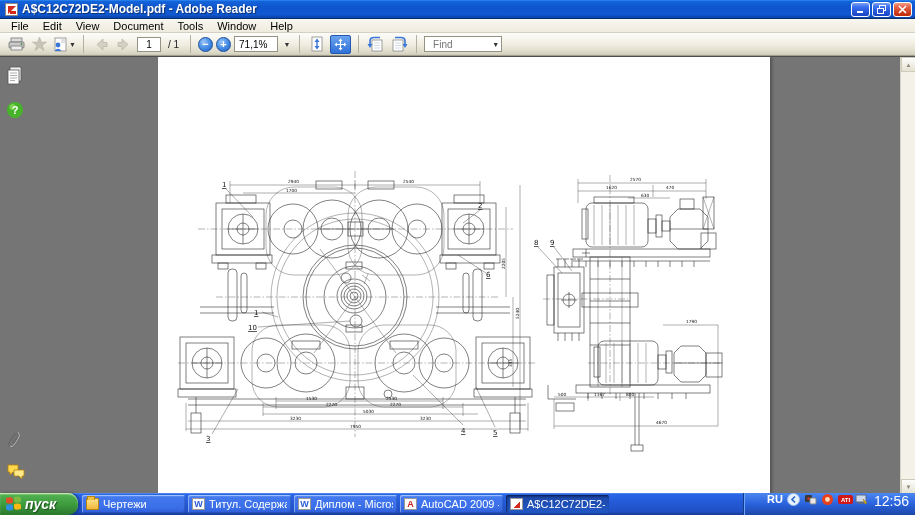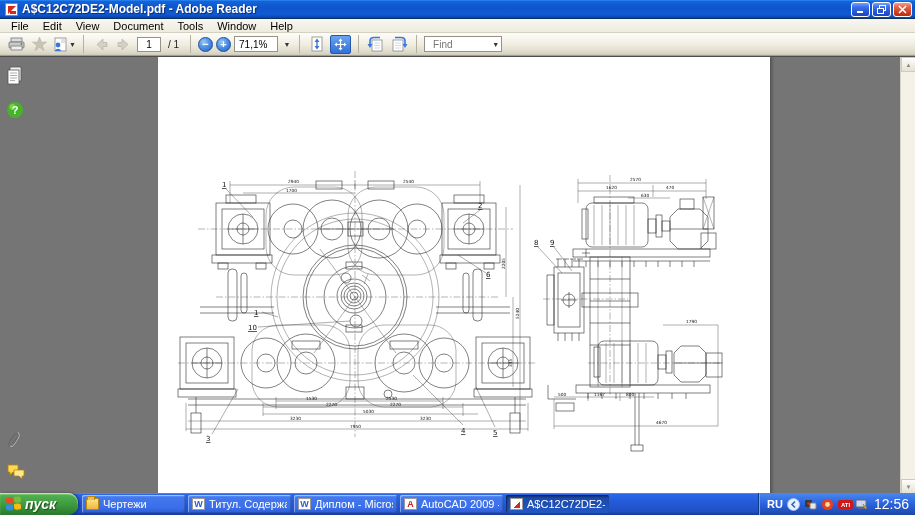--- a/index.html
+++ b/index.html
@@ -78,21 +78,21 @@
     box-shadow:inset 1px 1px 2px rgba(0,0,0,.5); }
   .taskbtn .lbl { white-space:nowrap; overflow:hidden; }
   .tico { width:13px; height:12px; flex:none; position:relative; }
   .tico.folder { background:linear-gradient(180deg,#ffe28a,#f0b73c); border:1px solid #b8860b; border-radius:1px; }
   .tico.folder::before { content:""; position:absolute; top:-3px; left:0; width:6px; height:3px; background:#f0c040; border:1px solid #b8860b; border-bottom:none; }
   .tico.doc { background:#fff; border:1px solid #9a9a9a; color:#2a5bd7; font-weight:bold; font-size:9px; line-height:10px; text-align:center; }
   .tico.acad { background:#fff; border:1px solid #9a9a9a; color:#c8201a; font-weight:bold; font-size:9px; line-height:10px; text-align:center; }
   .tico.pdf { background:#fff; border:1px solid #9a9a9a; }
   .tico.pdf::after { content:""; position:absolute; left:2px; top:2px; width:7px; height:7px;
     background:conic-gradient(from 45deg,#d42a19 0 50%,#fff 0); }
-  .tray { display:flex; align-items:center; gap:4px; padding:0 6px 0 8px;
+  .tray { display:flex; gap:4px; padding:0 6px 0 23px;
     border-left:1px solid #123a8a; box-shadow:inset 1px 0 0 #6ea3f7;
     background:linear-gradient(180deg,#4b87f0 0%,#2a63dd 50%,#1c47a8 100%); }
   .tray-lang { color:#fff; font-size:11px; font-weight:bold; }
   .tray-ico { width:13px; height:13px; border-radius:2px; position:relative; }
   .tray-clock { color:#fff; font-size:14px; margin-left:2px; }
 
   
   .ln { stroke:#2b2b2b; stroke-width:0.6; fill:none; }
   .lt { stroke:#555; stroke-width:0.45; fill:none; }
   .cl { stroke:#444; stroke-width:0.4; fill:none; stroke-dasharray:7 2 1.5 2; }

